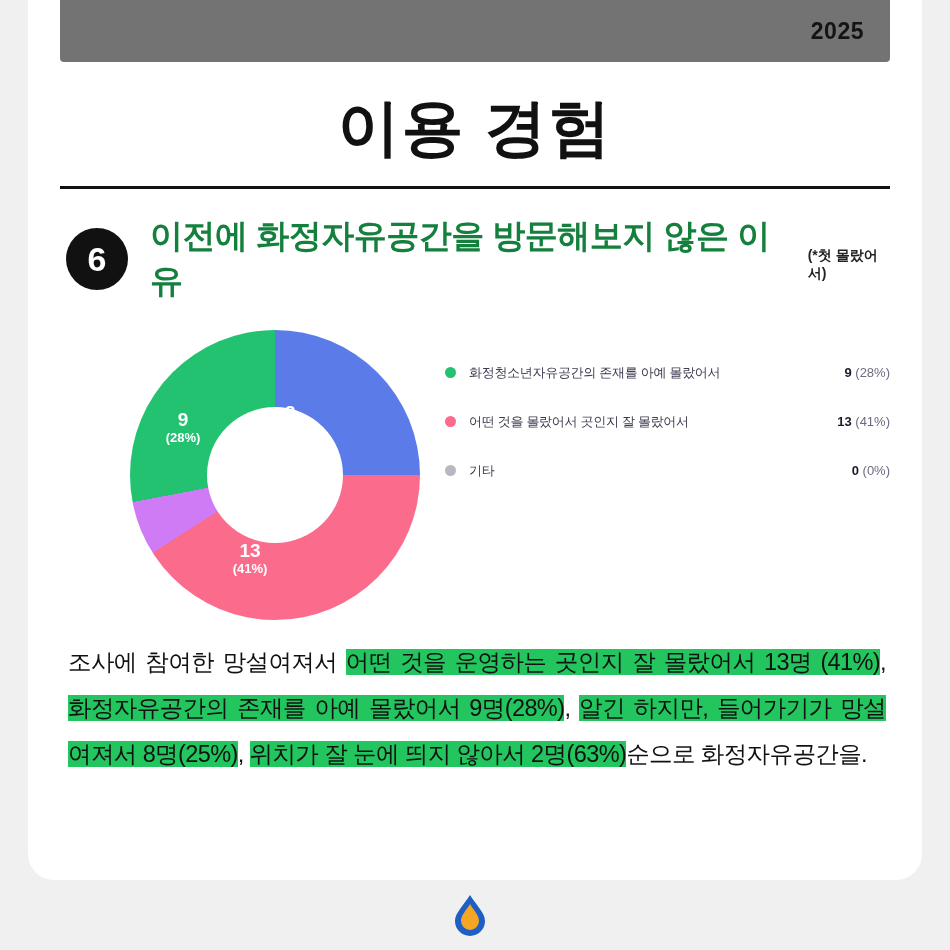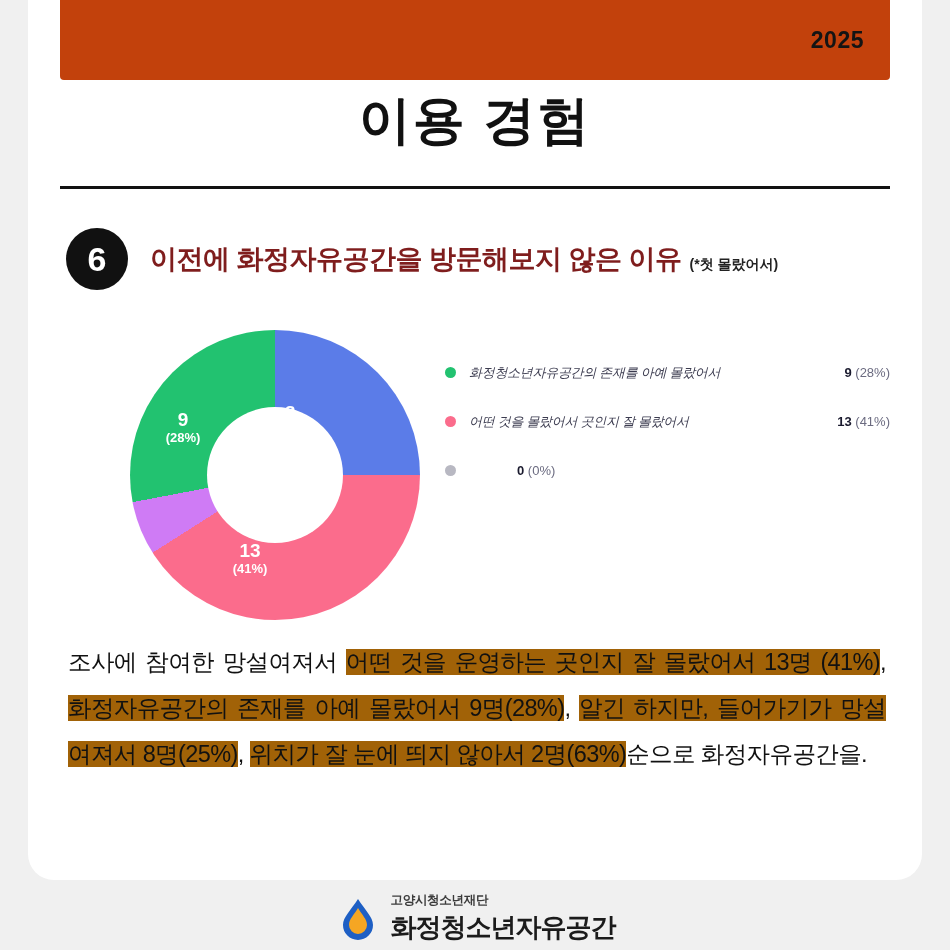--- a/index.html
+++ b/index.html
@@ -17,40 +17,40 @@
   .card {
     position: absolute;
     left: 28px; top: -30px;
     width: 894px; height: 910px;
     background: #ffffff;
     border-radius: 26px;
   }
   .green-band {
     position: absolute;
     left: 60px; top: 0px;
-    width: 830px; height: 80px;
-    background: #c2410c;
+    width: 830px; height: 62px;
+    background: #737373;
     border-radius: 0 0 4px 4px;
     display: flex;
     align-items: center;
     justify-content: flex-end;
     padding-right: 26px;
   }
   .year {
     font-size: 23px;
     font-weight: bold;
     color: #141414;
     letter-spacing: 0.5px;
   }
   .main-title {
     position: absolute;
     left: 0; top: 86px;
     width: 950px;
     text-align: center;
-    font-size: 52px;
+    font-size: 62px;
     font-weight: bold;
     color: #111111;
     letter-spacing: 2px;
   }
   .rule {
     position: absolute;
     left: 60px; top: 186px;
     width: 830px; height: 3px;
     background: #111111;
   }
@@ -68,23 +68,23 @@
     color: #ffffff;
     font-size: 34px;
     font-weight: bold;
     display: flex;
     align-items: center;
     justify-content: center;
     flex: none;
   }
   .qtext {
     margin-left: 22px;
-    font-size: 27px;
-    font-weight: bold;
-    color: #7f1d1d;
+    font-size: 33px;
+    font-weight: bold;
+    color: #15803d;
     letter-spacing: -0.5px;
   }
   .qnote {
     margin-left: 8px;
     font-size: 14px;
     font-weight: bold;
     color: #222222;
     position: relative;
     top: 6px;
   }
@@ -138,46 +138,44 @@
     border-radius: 50%;
     flex: none;
     margin-right: 13px;
   }
   .legend-label {
     font-size: 13px;
     color: #3b3b4f;
     flex: 1;
     letter-spacing: -0.3px;
     white-space: nowrap;
-    font-style: italic;
   }
   .legend-val {
     font-size: 13px;
     color: #1a1a2e;
     font-weight: bold;
     white-space: nowrap;
-    margin-left: 48px;
   }
   .legend-val .pct {
     font-weight: normal;
     color: #6b6b80;
   }
 
   
   .summary {
     position: absolute;
     left: 68px; top: 640px;
     width: 818px;
     font-size: 23.5px;
     line-height: 1.95;
     color: #111111;
     letter-spacing: -0.6px;
     text-align: justify;
   }
-  .hl { background: #a16207; }
+  .hl { background: #22c55e; }
 
   
   .footer {
     position: absolute;
     left: 0; top: 892px;
     width: 950px;
     display: flex;
     align-items: center;
     justify-content: center;
   }
@@ -251,32 +249,29 @@
         <span class="legend-label">화정청소년자유공간의 존재를 아예 몰랐어서</span>
         <span class="legend-val"><span>9</span> <span class="pct">(28%)</span></span>
       </div>
       <div class="legend-row">
         <span class="legend-dot" style="background:#fb6c8c"></span>
         <span class="legend-label">어떤 것을 몰랐어서 곳인지 잘 몰랐어서</span>
         <span class="legend-val"><span>13</span> <span class="pct">(41%)</span></span>
       </div>
       <div class="legend-row">
         <span class="legend-dot" style="background:#b8b8c2"></span>
+        <span class="legend-label">기타</span>
         <span class="legend-val"><span>0</span> <span class="pct">(0%)</span></span>
       </div>
     </div>
   </div>
 
   <div class="summary"><span>조사에 참여한 망설여져서 </span><span class="hl">어떤 것을 운영하는 곳인지 잘 몰랐어서 13명 (41%)</span><span>, </span><span class="hl">화정자유공간의 존재를 아예 몰랐어서 9명(28%)</span><span>, </span><span class="hl">알긴 하지만, 들어가기가 망설여져서 8명(25%)</span><span>, </span><span class="hl">위치가 잘 눈에 띄지 않아서 2명(63%)</span><span>순으로 화정자유공간을.</span></div>
 
   <div class="footer">
     <div class="logo-mark">
       <svg width="46" height="46" viewBox="0 0 46 46">
         <path d="M23 3 C30 14 38 21 38 29 A15 15 0 0 1 8 29 C8 21 16 14 23 3 Z" fill="#1e5fc4"></path>
         <path d="M23 12 C27 19 32 23 32 29 A9 9 0 0 1 14 29 C14 23 19 19 23 12 Z" fill="#f5a623"></path>
       </svg>
     </div>
-    <div class="logo-text">
-      <div class="logo-sub">고양시청소년재단</div>
-      <div class="logo-main">화정청소년자유공간</div>
-    </div>
   </div>
 </div>
 
 </body></html>

